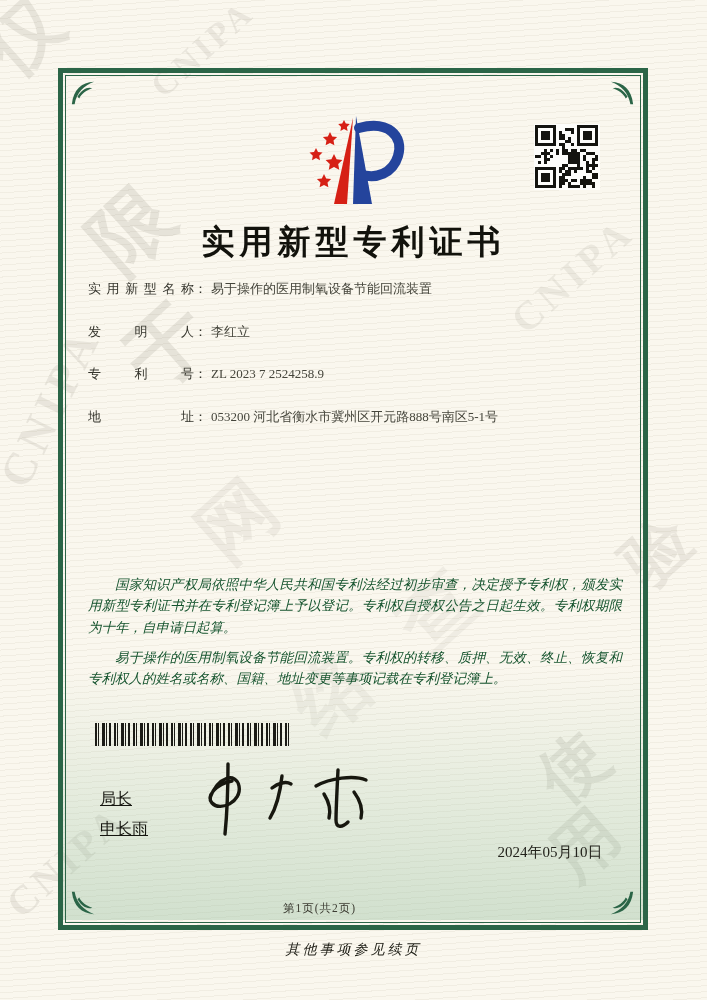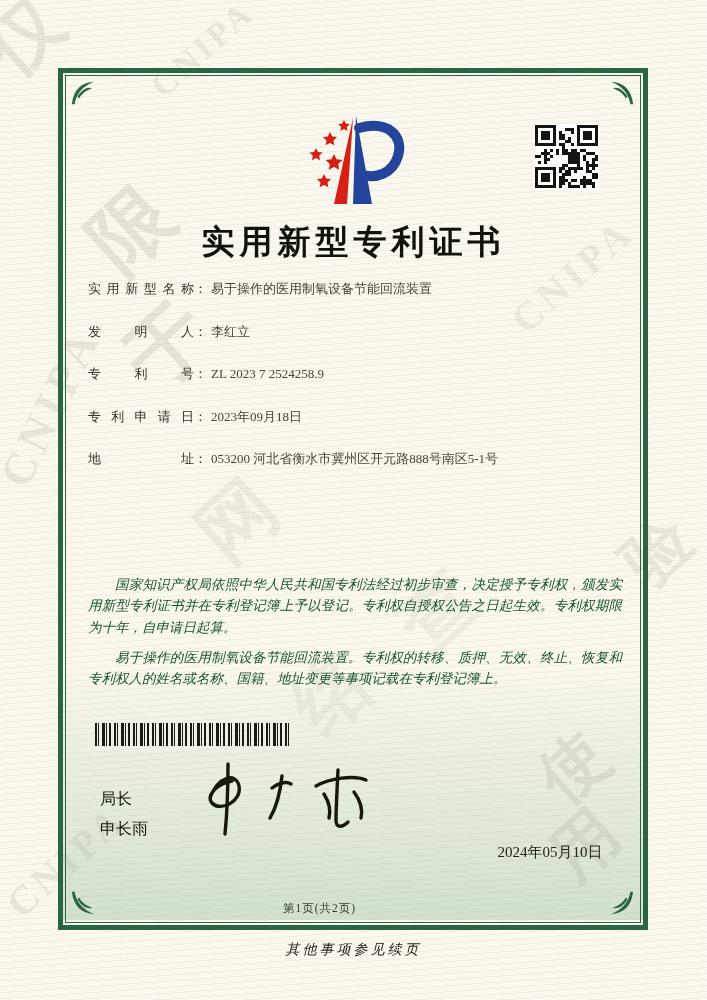--- a/index.html
+++ b/index.html
@@ -74,21 +74,21 @@
       #1b1b16 0 2px, transparent 2px 3px,
       #1b1b16 3px 4px, transparent 4px 7px,
       #1b1b16 7px 10px, transparent 10px 11px,
       #1b1b16 11px 12px, transparent 12px 14px,
       #1b1b16 14px 16px, transparent 16px 19px);
   }
 
   .signer{
     position:absolute; left:100px; top:784px;
     font-family:"Liberation Sans","DejaVu Sans",sans-serif;
-    font-size:16px; color:#15150f; line-height:30px;
+    font-size:16px; color:#15150f; line-height:30px;text-decoration:underline;
   }
   .signature{position:absolute; left:188px; top:758px;}
   .issue-date{
     position:absolute; left:450px; top:843px; width:200px; text-align:center;
     font-size:15px; color:#23231c;
   }
   .page-info{
     position:absolute; left:0; width:639px; top:901px; text-align:center;
     font-size:11.5px; color:#3c3c32; letter-spacing:1px;
   }
@@ -305,23 +305,20 @@
       <div class="f-row">
         <span class="f-label">实用新型名称</span><span class="f-colon">：</span><span class="f-val">易于操作的医用制氧设备节能回流装置</span>
       </div>
       <div class="f-row">
         <span class="f-label">发明人</span><span class="f-colon">：</span><span class="f-val">李红立</span>
       </div>
       <div class="f-row">
         <span class="f-label">专利号</span><span class="f-colon">：</span><span class="f-val">ZL 2023 7 2524258.9</span>
       </div>
       <div class="f-row">
-        <span class="f-label">专利申请日</span><span class="f-colon">：</span><span class="f-val">2023年09月18日</span>
-      </div>
-      <div class="f-row">
         <span class="f-label">地址</span><span class="f-colon">：</span><span class="f-val">053200 河北省衡水市冀州区开元路888号南区5-1号</span>
       </div>
     </div>
 
     <div class="body-text">
       <p>国家知识产权局依照中华人民共和国专利法经过初步审查，决定授予专利权，颁发实用新型专利证书并在专利登记簿上予以登记。专利权自授权公告之日起生效。专利权期限为十年，自申请日起算。</p>
       <p>易于操作的医用制氧设备节能回流装置。专利权的转移、质押、无效、终止、恢复和专利权人的姓名或名称、国籍、地址变更等事项记载在专利登记簿上。</p>
     </div>
 
     <div class="barcode"></div>

